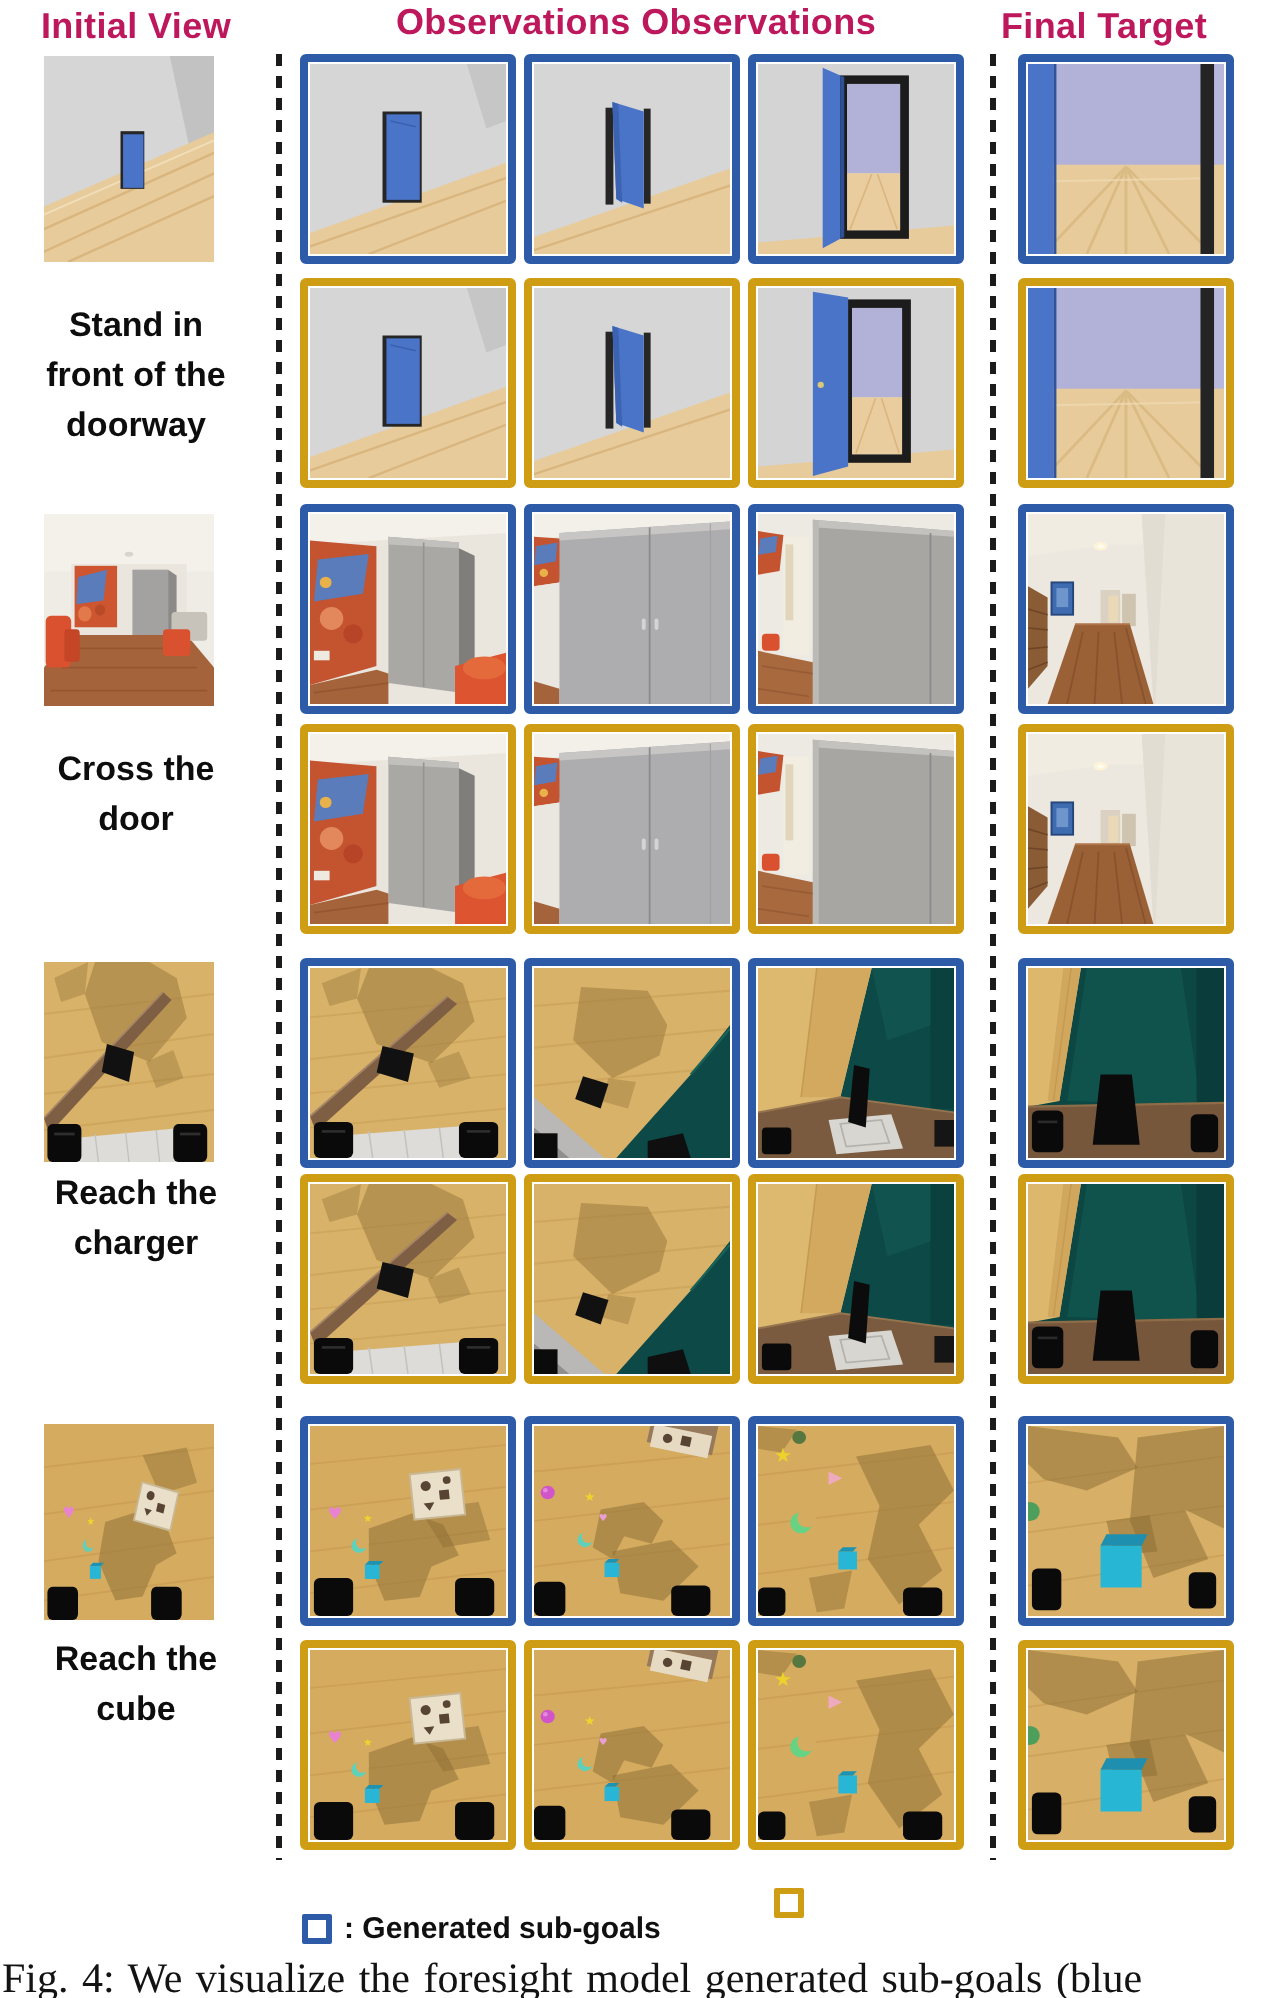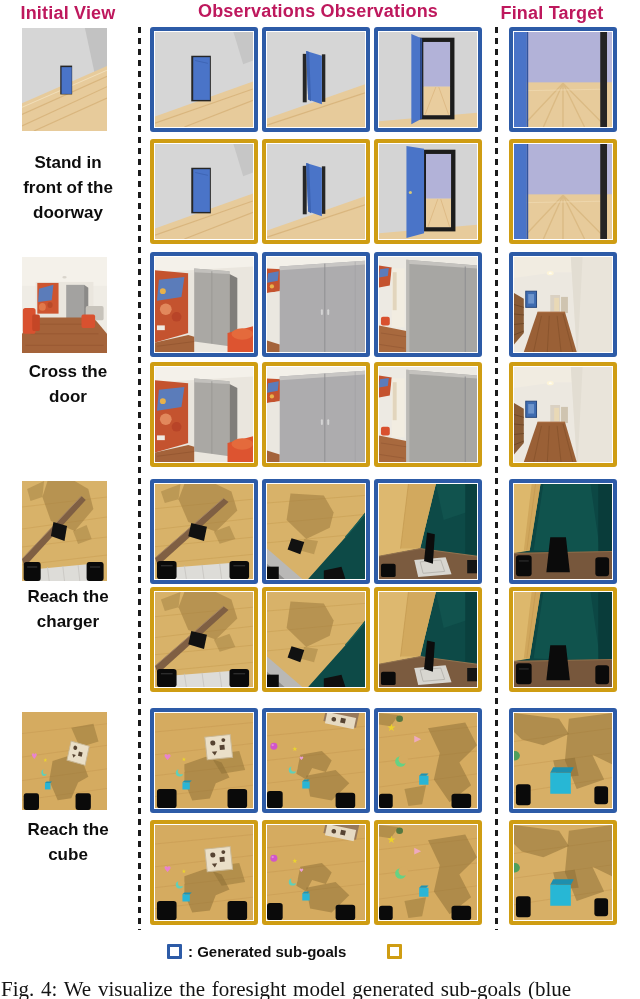--- a/index.html
+++ b/index.html
@@ -154,21 +154,21 @@
 <rect x="52" y="29" width="21" height="42" fill="#a3a2a0"></rect>
 <polygon points="73,29 78,32 78,72 73,71" fill="#8b8a88"></polygon>
 <polygon points="0,80 16,63 84,63 100,80 100,100 0,100" fill="#a4633a"></polygon>
 <path d="M20,70 L80,70 M10,80 L90,80 M4,92 L96,92" stroke="#8d4f2b" stroke-width="0.9" opacity="0.6" fill="none"></path>
 <rect x="1" y="53" width="15" height="27" rx="3" fill="#d9512f"></rect>
 <rect x="12" y="60" width="9" height="17" rx="2" fill="#c44626"></rect>
 <rect x="75" y="51" width="21" height="15" rx="2" fill="#c7c3bb"></rect>
 <rect x="70" y="60" width="16" height="14" rx="2" fill="#d9512f"></rect>
       </svg>
     </div>
-    <div class="lbl" style="top: 359px;">Cross the
+    <div class="lbl" style="top: 372px;">Cross the
 door</div>
     <div class="cell" style="left: 150px; top: 252px; width: 108px; height: 105px; border: 4px solid rgb(45, 91, 167);">
       <svg viewBox="0 0 100 100" preserveAspectRatio="none" xmlns="http://www.w3.org/2000/svg">
         <rect width="100" height="100" fill="#eae6de"></rect>
 <polygon points="0,0 100,0 100,10 0,16" fill="#f4f1ea"></polygon>
 <polygon points="0,14 34,17 34,80 0,90" fill="#c4532f"></polygon>
 <polygon points="4,24 30,21 27,42 2,46" fill="#5b7cba"></polygon>
 <circle cx="11" cy="55" r="6" fill="#e2885c"></circle>
 <circle cx="22" cy="63" r="5" fill="#b84428"></circle>
 <circle cx="8" cy="36" r="3" fill="#e8b14a"></circle>
@@ -642,21 +642,21 @@
 <polygon points="40,50 62,47 66,66 44,68" fill="#8a6c34" opacity="0.5"></polygon>
 <circle cx="1" cy="45" r="5" fill="#4f9f5c"></circle>
 <rect x="37" y="63" width="21" height="22" fill="#27b7d5"></rect>
 <polygon points="37,63 40,57 61,57 58,63" fill="#1e8fae"></polygon>
 <rect x="2" y="75" width="15" height="22" rx="3" fill="#0a0a0a"></rect>
 <rect x="82" y="77" width="14" height="19" rx="3" fill="#0a0a0a"></rect>
       </svg>
     </div>
   </div>
 
-<div class="legend-group" style="left:167px;">
+<div class="legend-group" style="left:151px;margin-top:13px;">
   <span class="sw" id="sw-gen" style="border-color: rgb(45, 91, 167);"></span>
   <span class="legend-text">: Generated sub-goals</span>
 </div>
 <div class="legend-group" style="left:387px;">
   <span class="sw" id="sw-exe" style="border-color: rgb(207, 157, 19);"></span>
 </div>
 
 <div class="caption">Fig. 4: We visualize the foresight model generated sub-goals (blue</div>
 
 </body></html>

